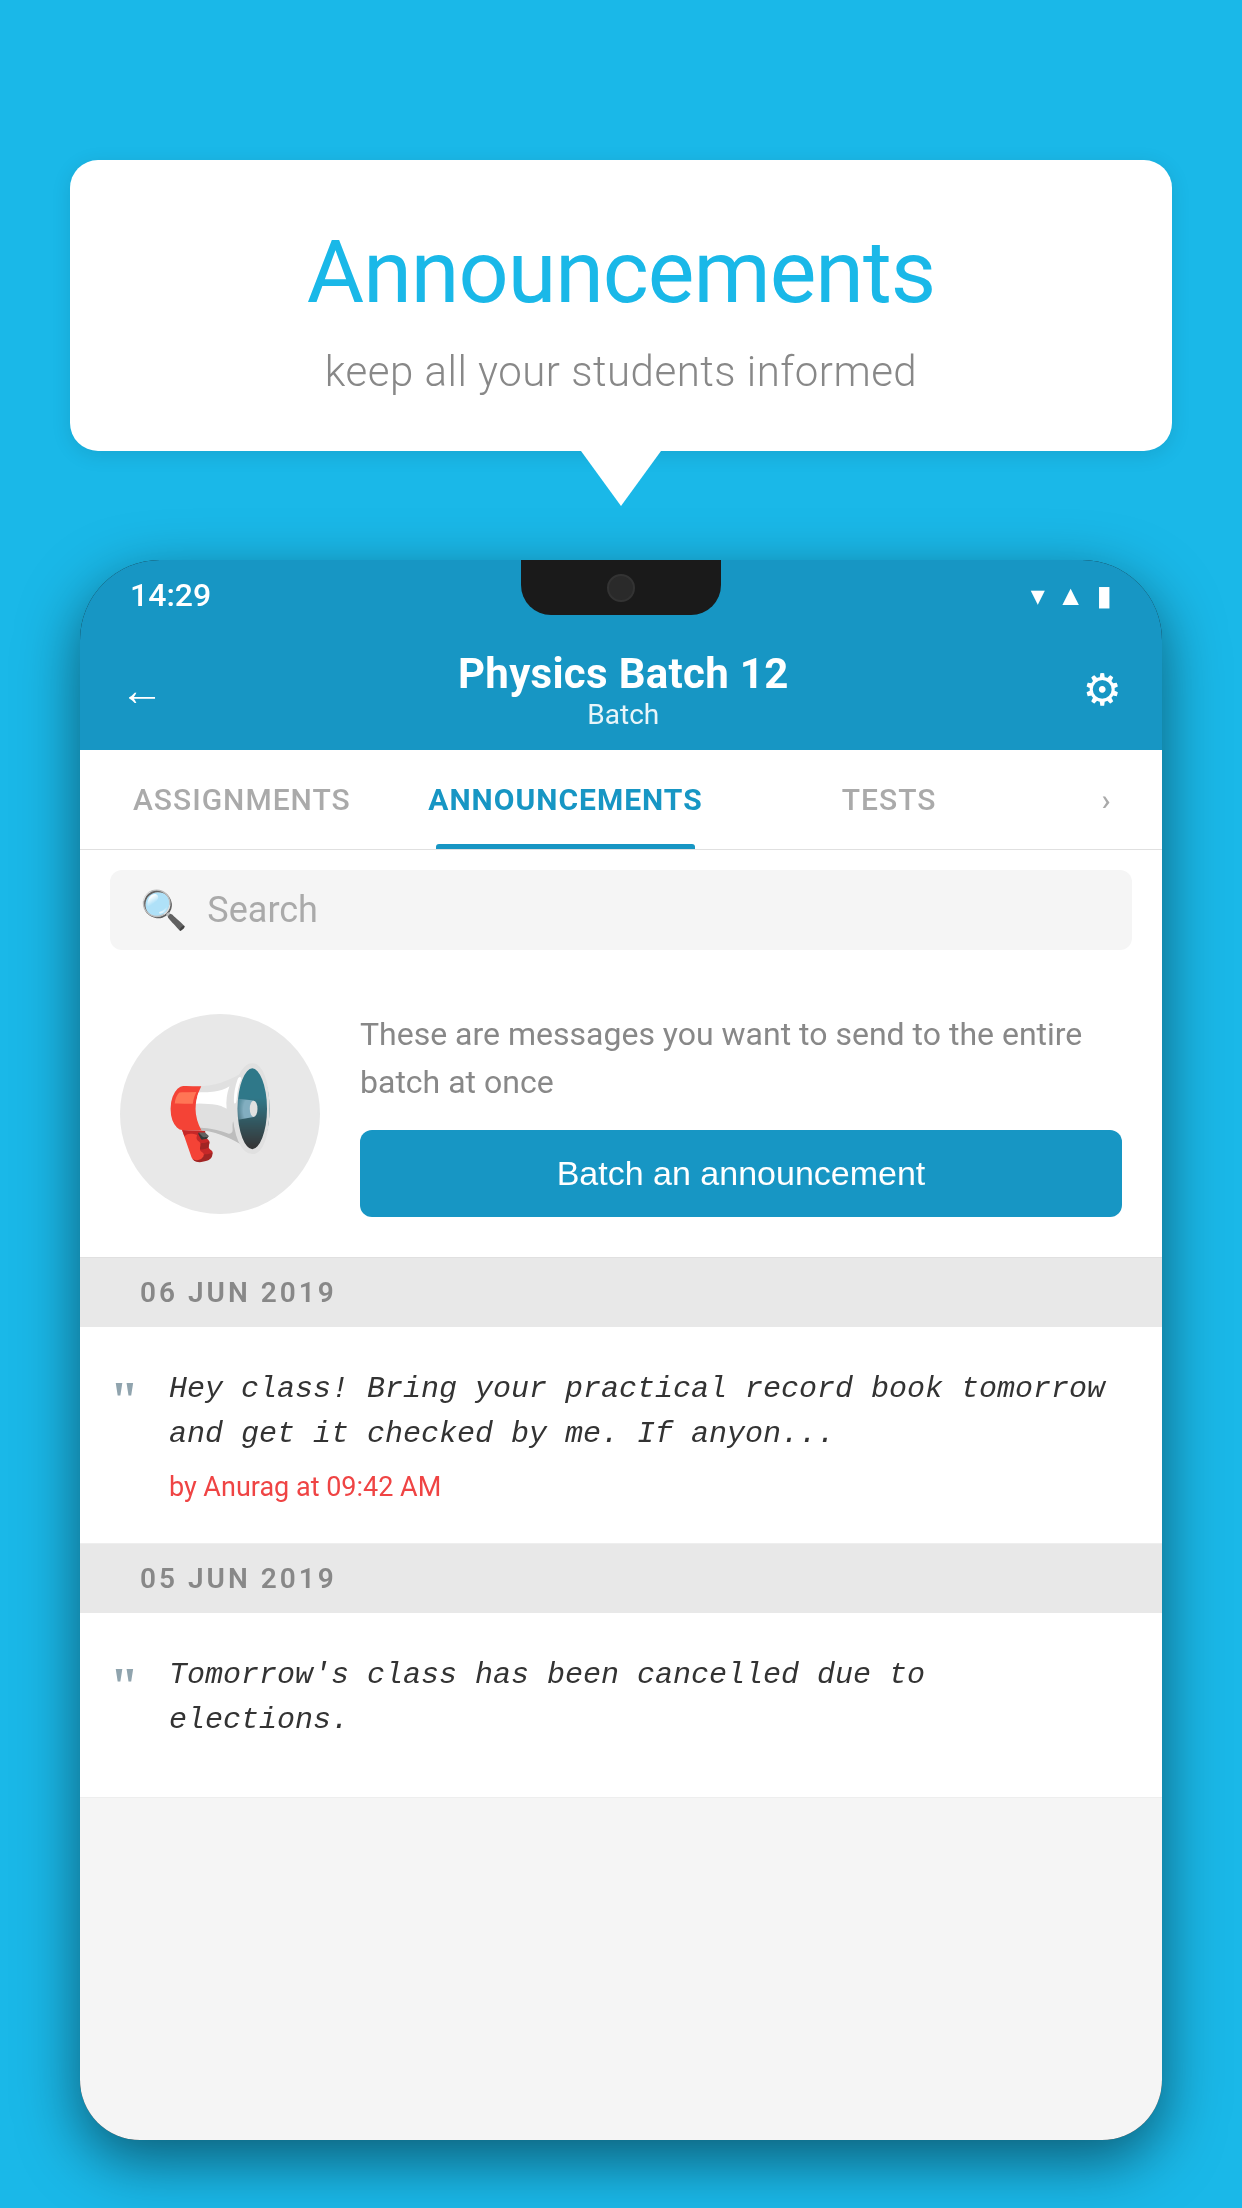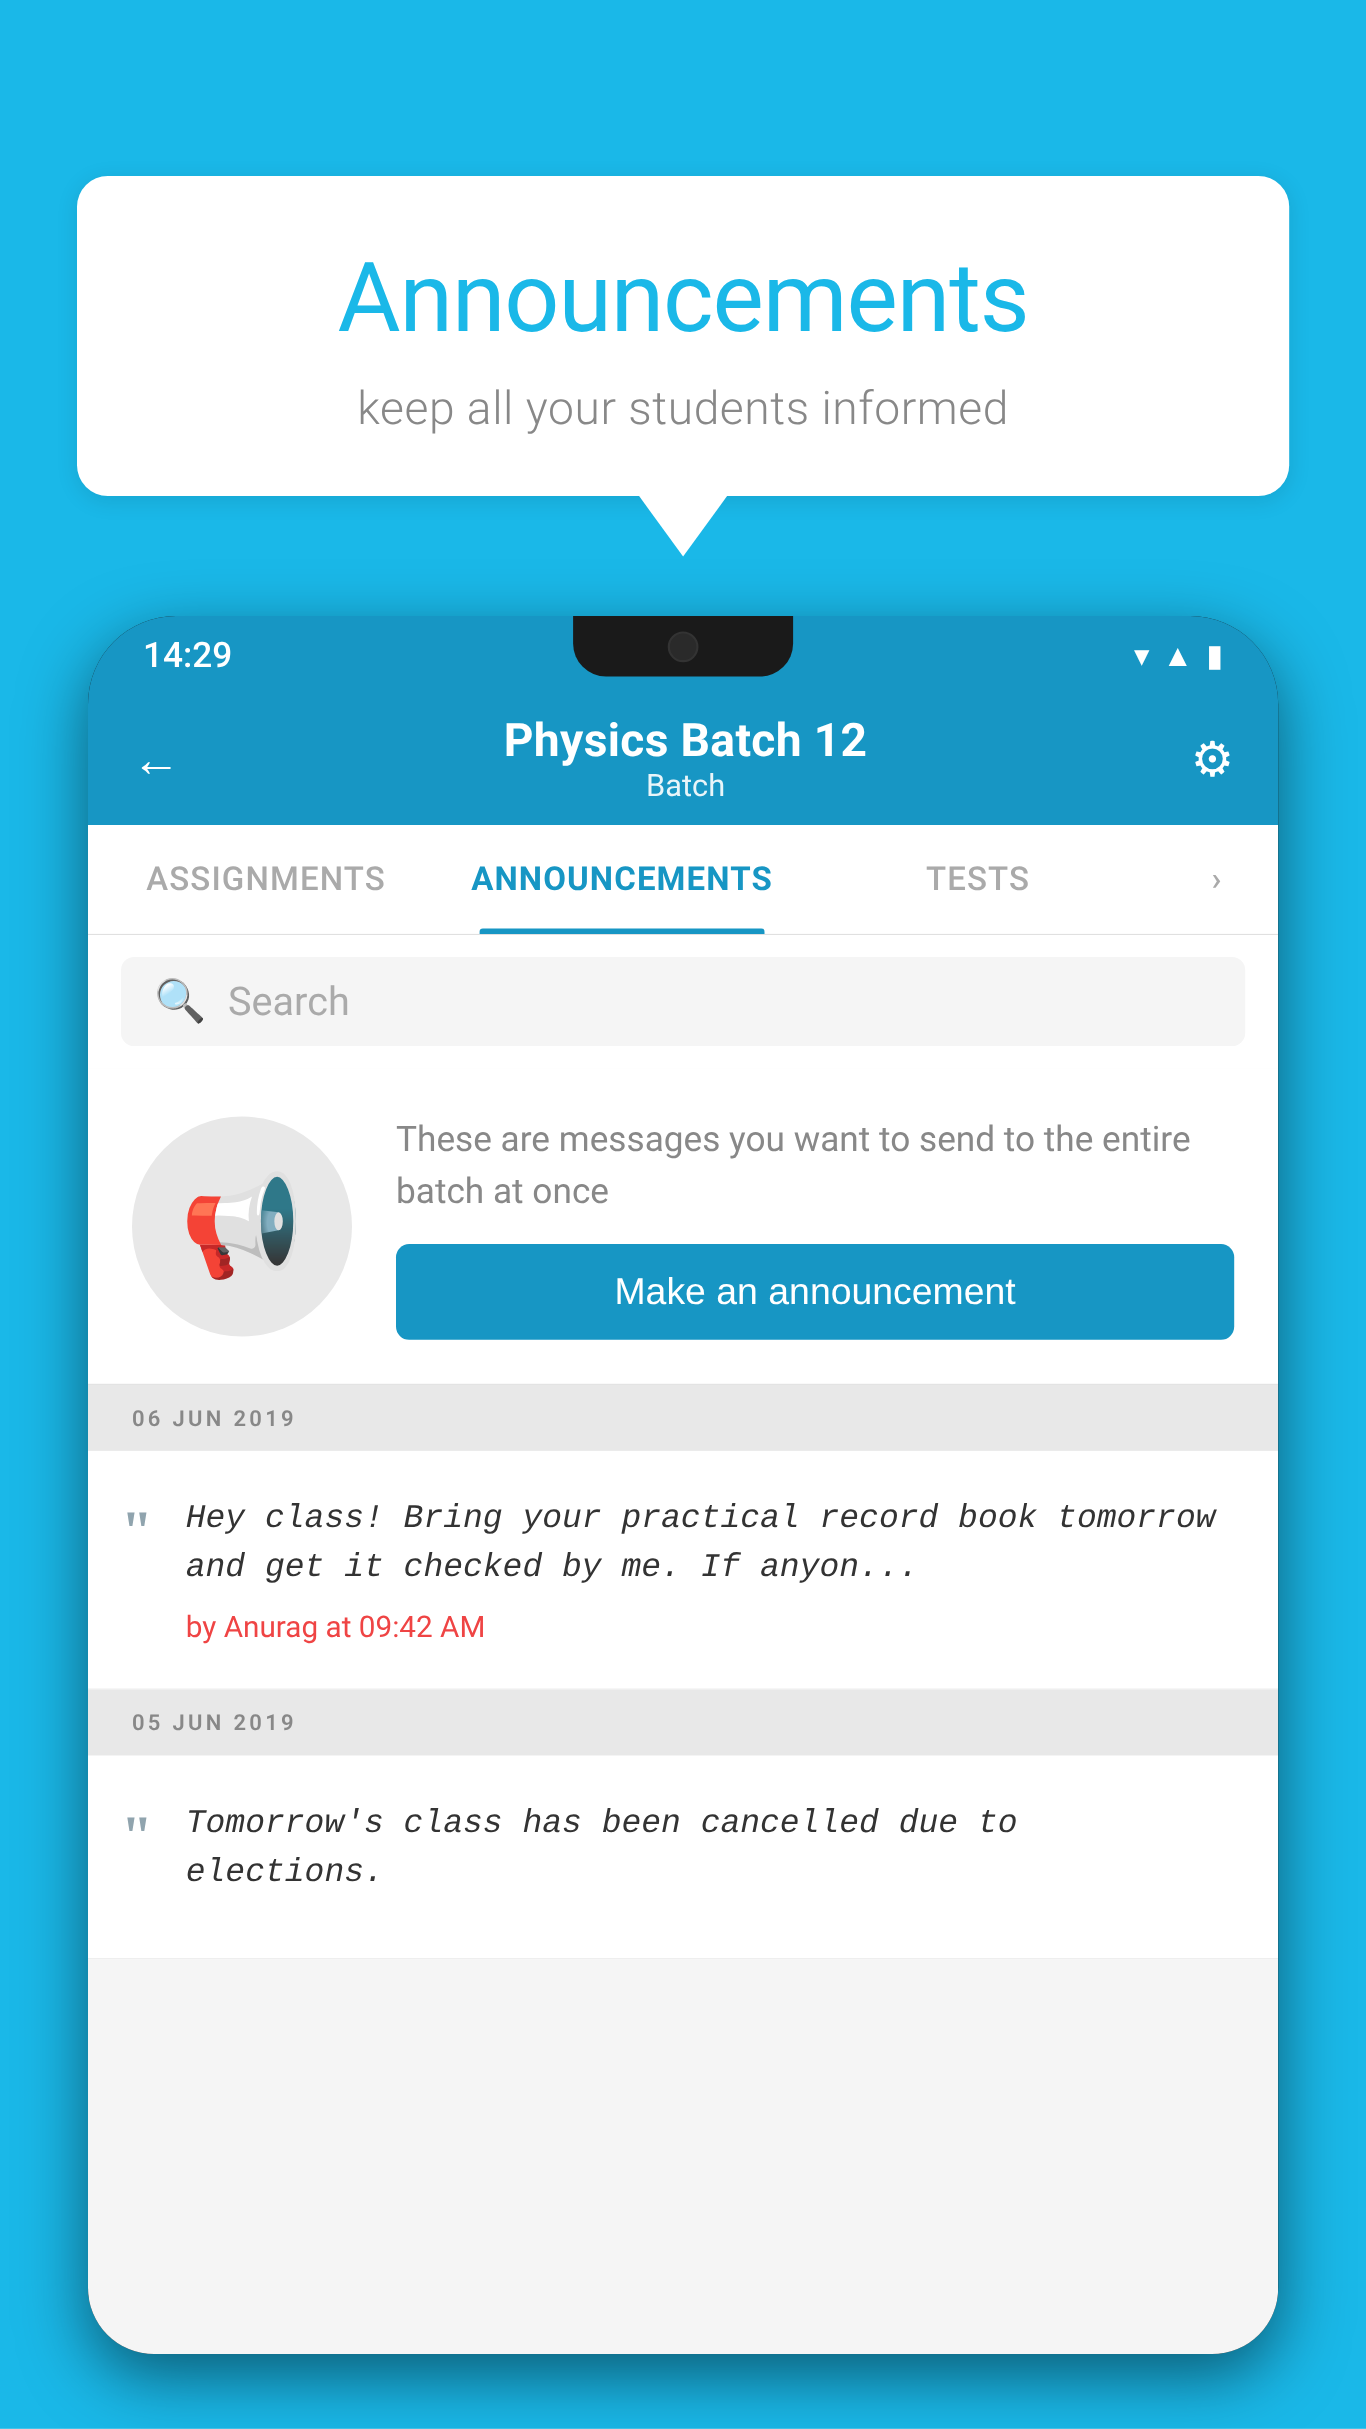--- a/index.html
+++ b/index.html
@@ -283,23 +283,23 @@
       padding: 24px 40px;
       font-size: 34px;
       font-weight: 500;
       cursor: pointer;
       text-align: center;
     }
 
     
     .date-divider {
       background: #e8e8e8;
-      padding: 18px 40px;
+      padding: 18px 60px;
       color: #888;
-      font-size: 20px;
+      font-size: 28px;
       font-weight: 600;
       letter-spacing: 3px;
     }
 
     
     .message-item {
       background: white;
       padding: 40px 40px 40px 30px;
       display: flex;
       align-items: flex-start;
@@ -404,21 +404,21 @@
             <span class="search-placeholder">Search</span>
           </div>
         </div>
 
         <div class="announcement-cta">
           <div class="megaphone-circle">
             <span class="megaphone-icon">📢</span>
           </div>
           <div class="cta-right">
             <div class="cta-description">These are messages you want to send to the entire batch at once</div>
-            <button class="cta-button">Make an announcement</button>
+            <button class="cta-button">Batch an announcement</button>
           </div>
         </div>
 
         <div class="date-divider">
           <span>06  JUN  2019</span>
         </div>
 
         <div class="message-item">
           <div class="quote-icon">"</div>
           <div class="message-content">

